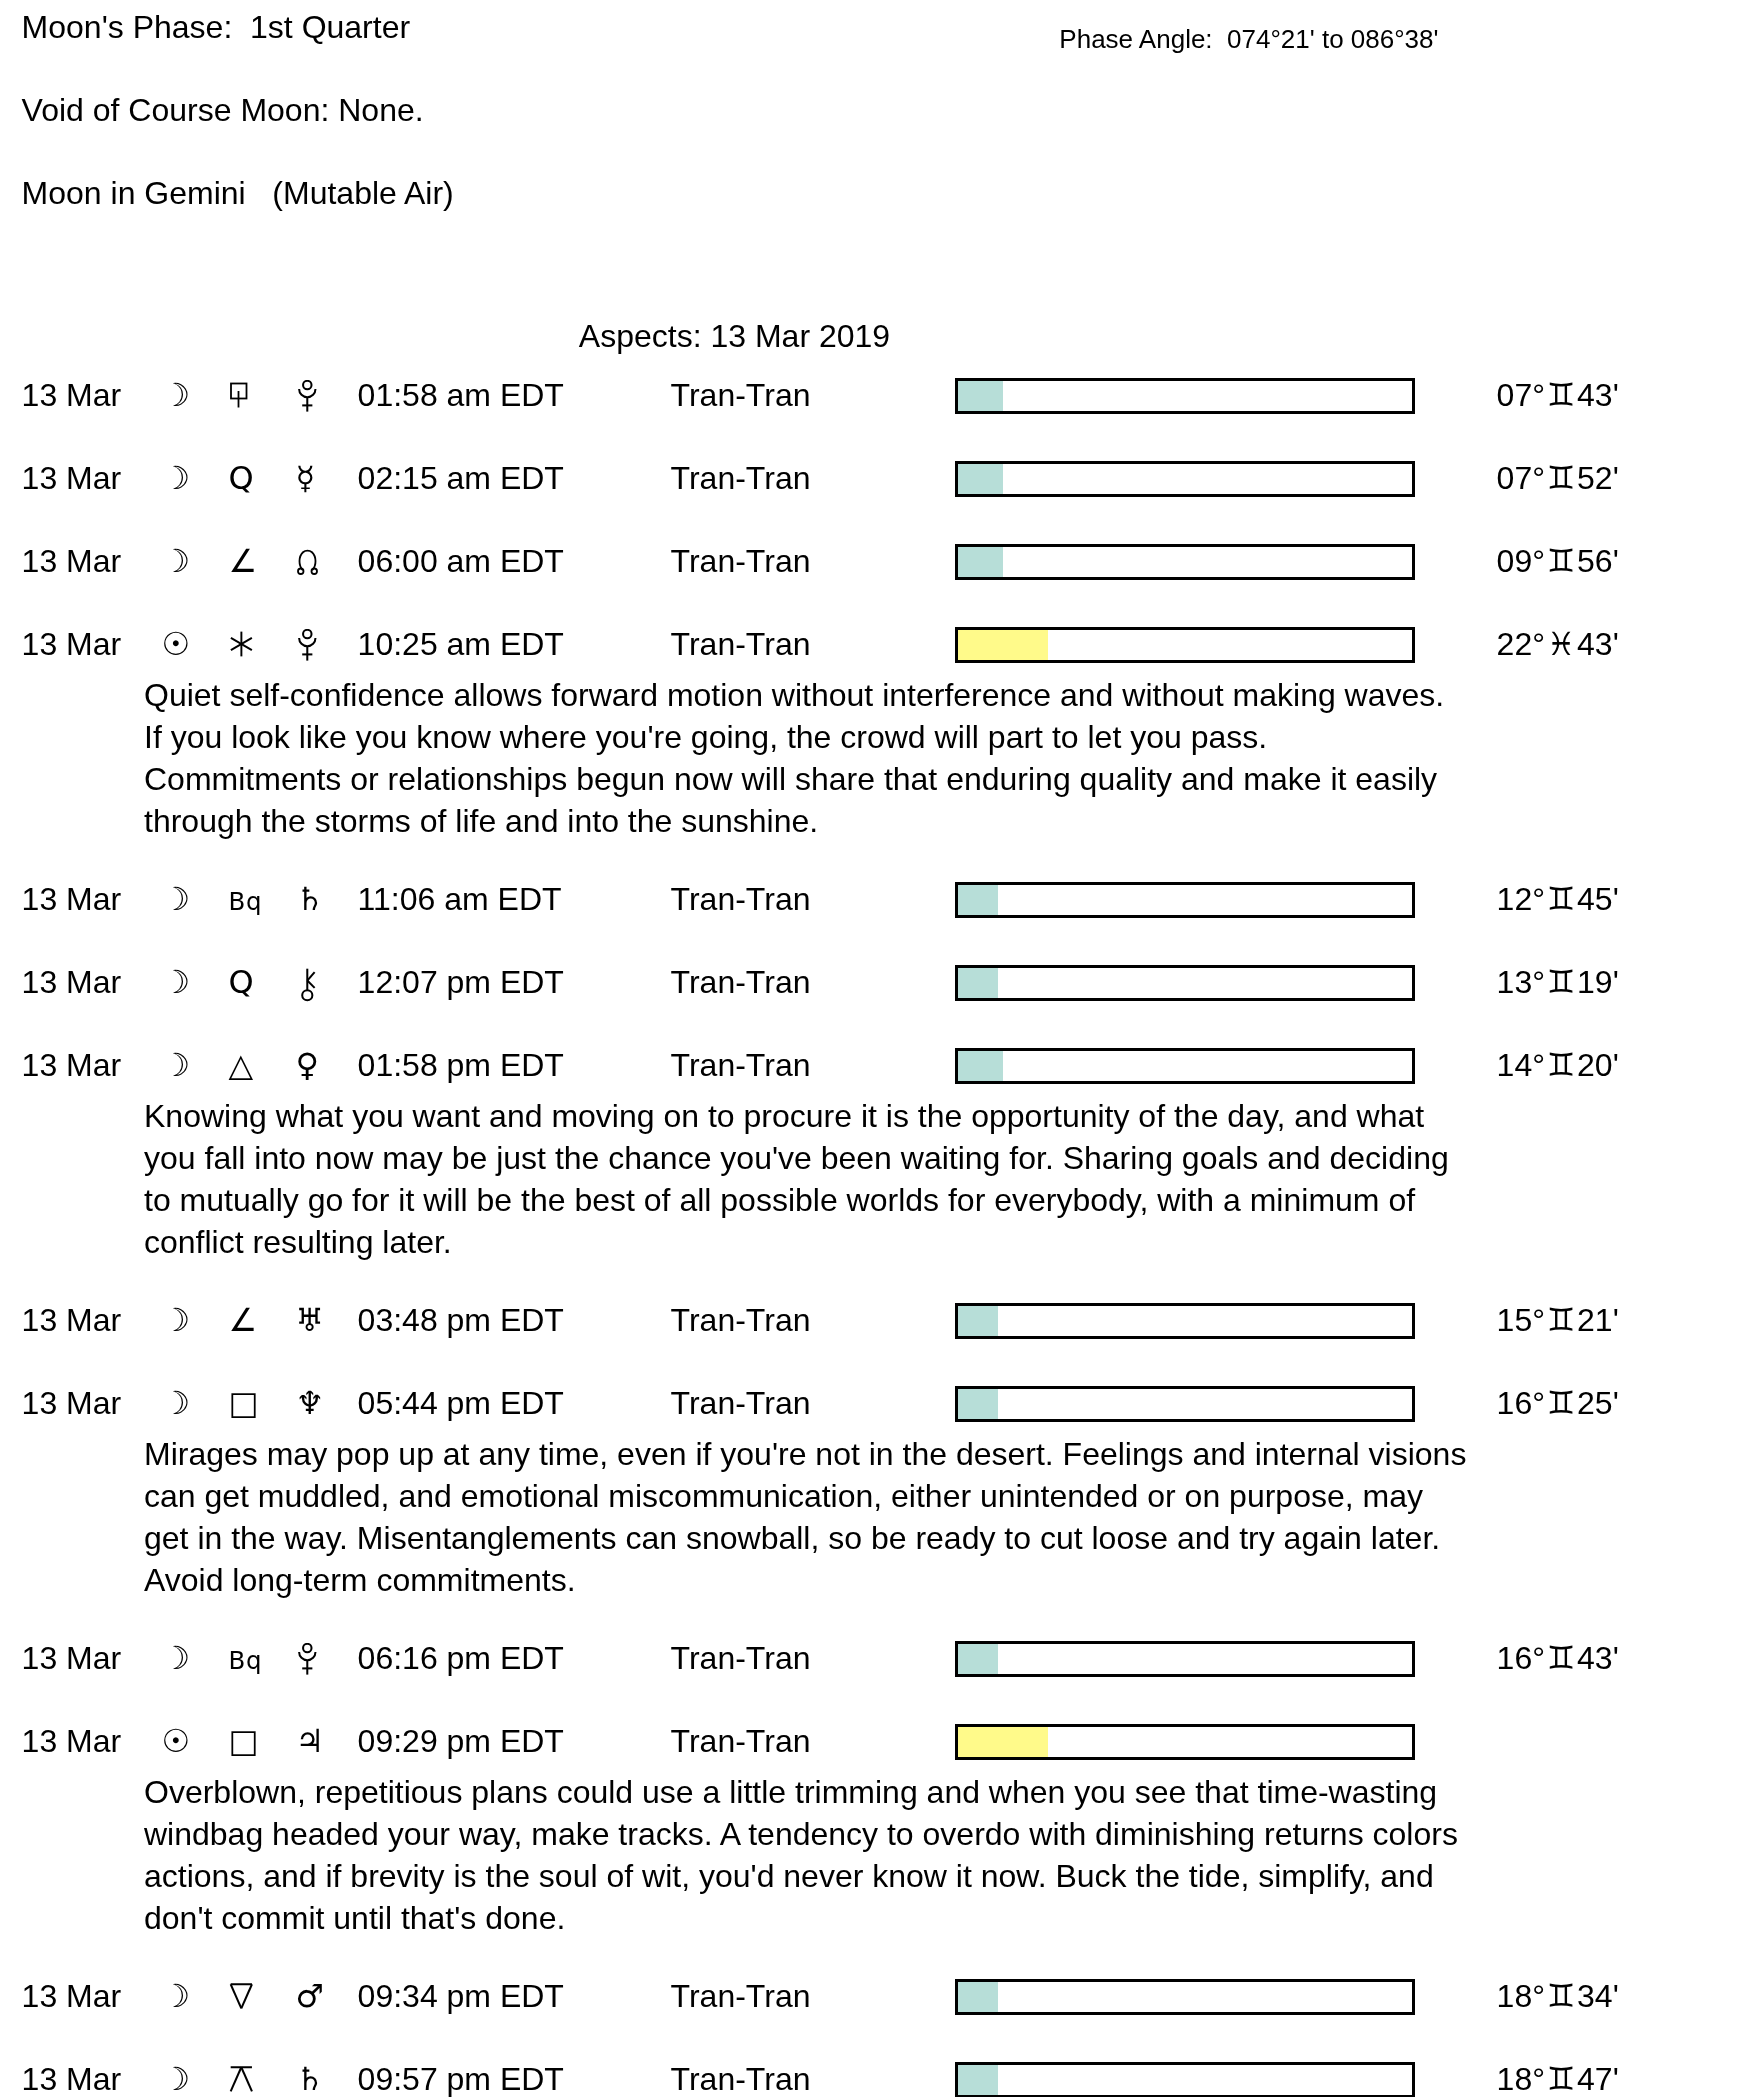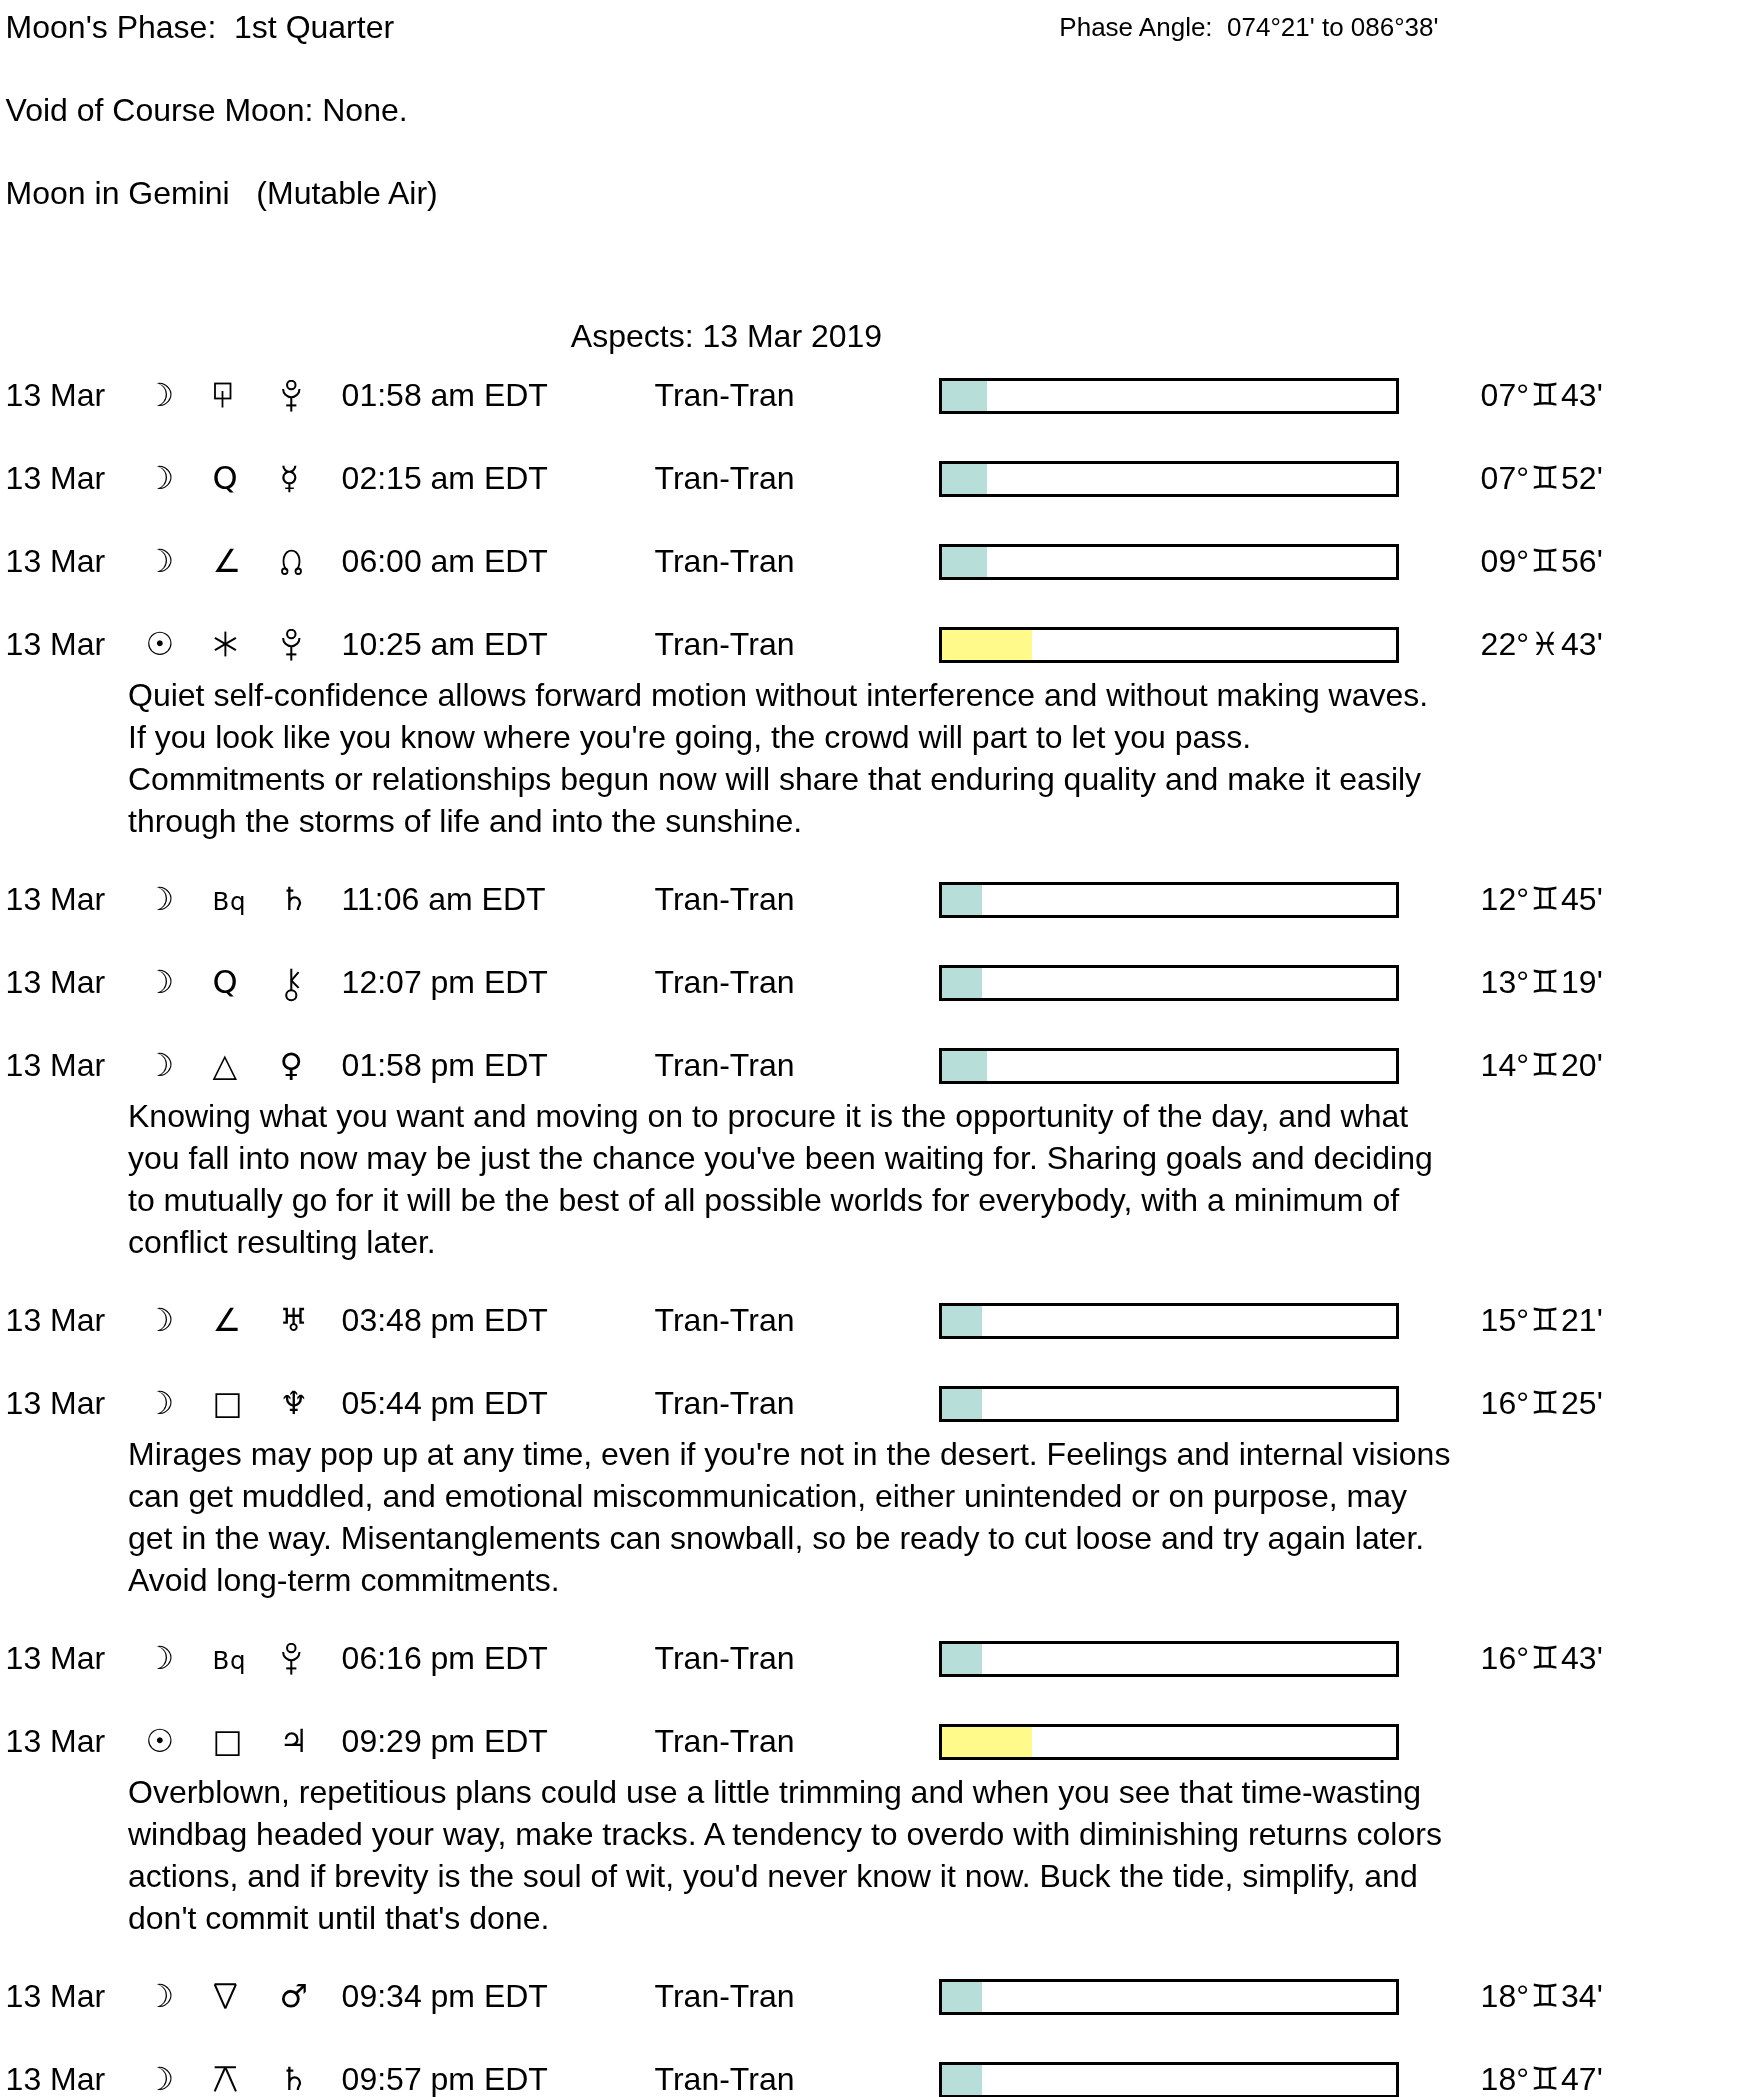--- a/index.html
+++ b/index.html
@@ -11,31 +11,32 @@
     overflow: hidden;
     font-family: "Liberation Sans", sans-serif;
     color: #000000;
   }
   .page {
     position: relative;
     width: 1453px;
     height: 2097px;
     padding-top: 11px;
     box-sizing: border-box;
+    padding-left: 16px;
   }
   .header-left .header-line {
     font-size: 32px;
     line-height: 33px;
     margin: 0 0 50px 5.6px;
     white-space: pre;
   }
   .header-left .header-line:last-child { margin-bottom: 0; }
   .phase-angle {
     position: absolute;
-    top: 13px;
+    top: 25px;
     right: 14.5px;
     font-size: 26px;
     line-height: 29px;
     white-space: pre;
   }
   .aspects-title {
     font-size: 32px;
     line-height: 33px;
     font-weight: normal;
     text-align: center;

